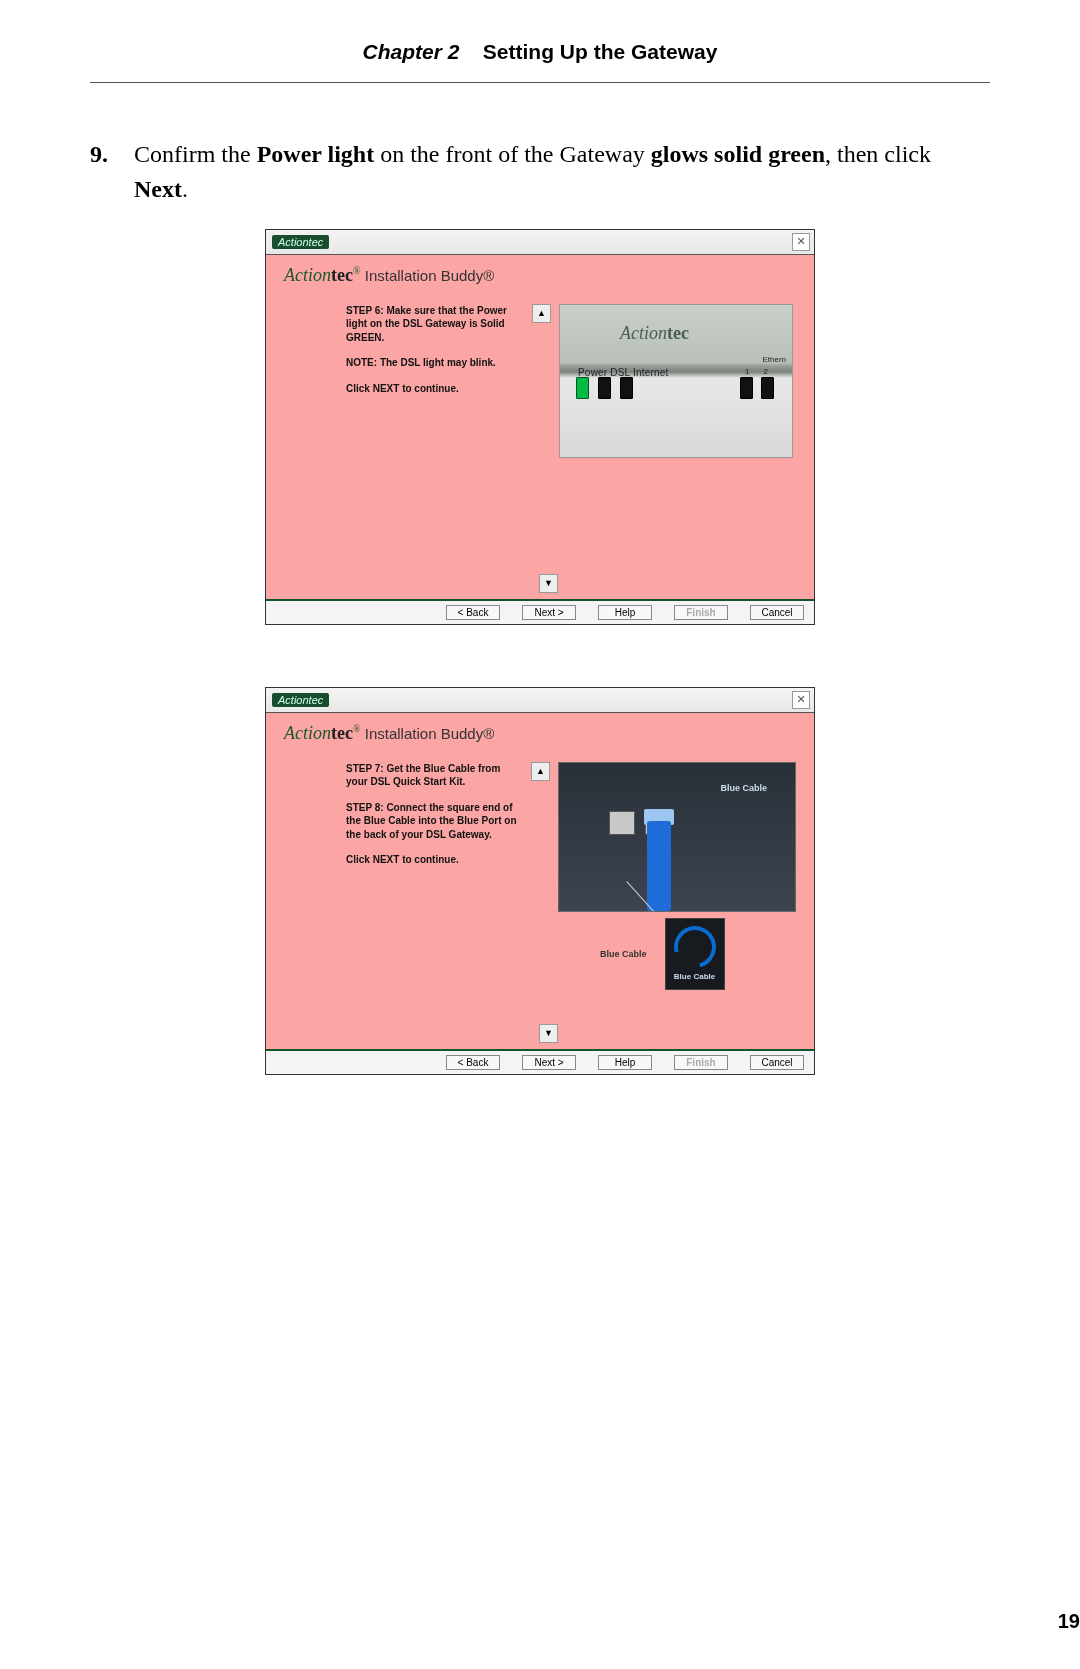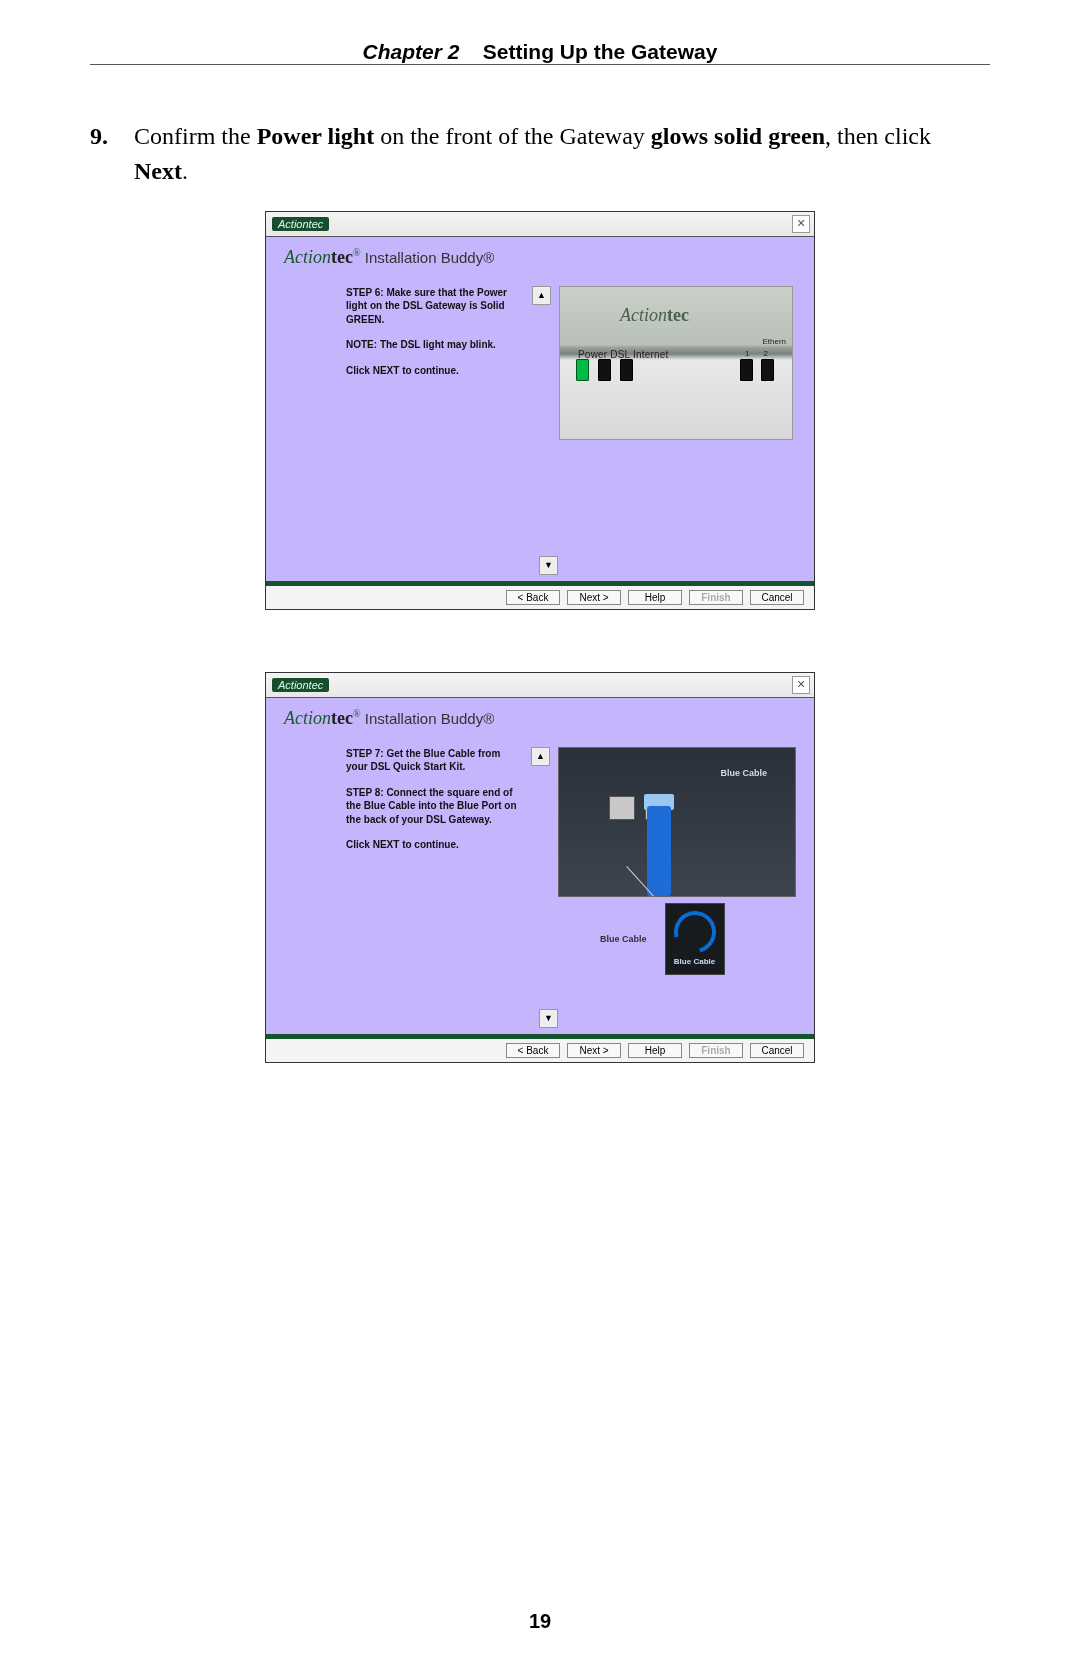--- a/index.html
+++ b/index.html
@@ -15,20 +15,21 @@
     height: 1669px;
     box-sizing: border-box;
     padding: 40px 90px 30px 90px;
     position: relative;
   }
   .header {
     text-align: center;
     font-family: Arial, Helvetica, sans-serif;
     font-size: 21px;
     font-weight: bold;
+    margin-bottom: 18px;
   }
   .header .chapter { font-style: italic; }
   .hr {
     border: none;
     border-top: 1px solid #555;
     margin: 0 0 54px 0;
   }
   .step {
     display: flex;
     align-items: flex-start;
@@ -74,21 +75,21 @@
   }
   .titlebar .x {
     width: 16px; height: 16px;
     border: 1px solid #999;
     background: #fff;
     display: flex; align-items: center; justify-content: center;
     font-size: 11px;
     color: #555;
   }
   .dialog-inner {
-    background: #c4b5fd;
+    background: #fca5a5;
     padding: 0;
   }
   .brand-row {
     padding: 10px 18px 18px 18px;
     font-family: Georgia, serif;
     font-size: 18px;
     color: #1a5a2a;
   }
   .brand-row .action { font-style: italic; }
   .brand-row .tec { font-weight: bold; font-style: normal; color:#222; }
@@ -254,39 +255,39 @@
   .down-control {
     display: flex;
     justify-content: flex-end;
     padding-right: 256px;
     margin-top: -4px;
     margin-bottom: 6px;
   }
   .buttons {
     display: flex;
     justify-content: flex-end;
-    gap: 7px;
+    gap: 22px;
     padding: 4px 10px;
     background: #f4f4f4;
-    border-top: 5px solid #14532d;
+    border-top: 2px solid #14532d;
   }
   .buttons button {
     font-size: 10px;
     padding: 1px 8px;
     min-width: 54px;
     border: 1px solid #888;
     background: #f8f8f8;
     font-family: Verdana, Arial, sans-serif;
   }
   .buttons button:disabled { color: #aaa; font-weight: bold; }
   .page-number {
     position: absolute;
     bottom: 36px;
     left: 0; right: 0;
-    text-align: center;
+    text-align: right;
     font-family: Arial, sans-serif;
     font-weight: bold;
     font-size: 20px;
   }
 </style>
 </head>
 <body>
 
 <div class="page">
 

